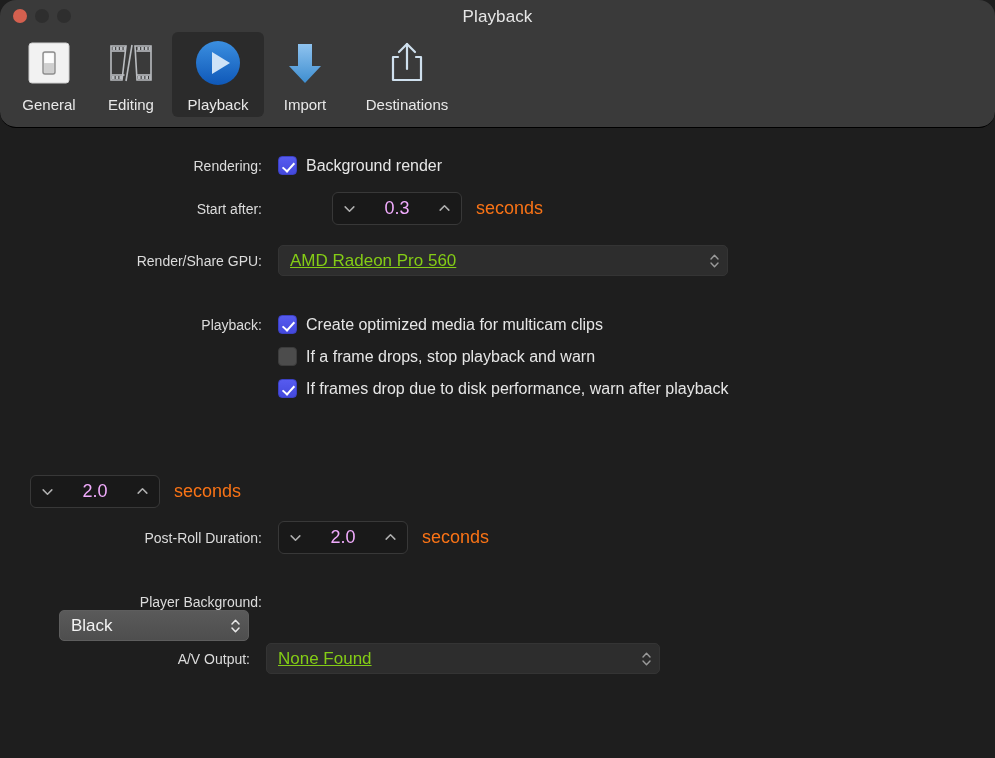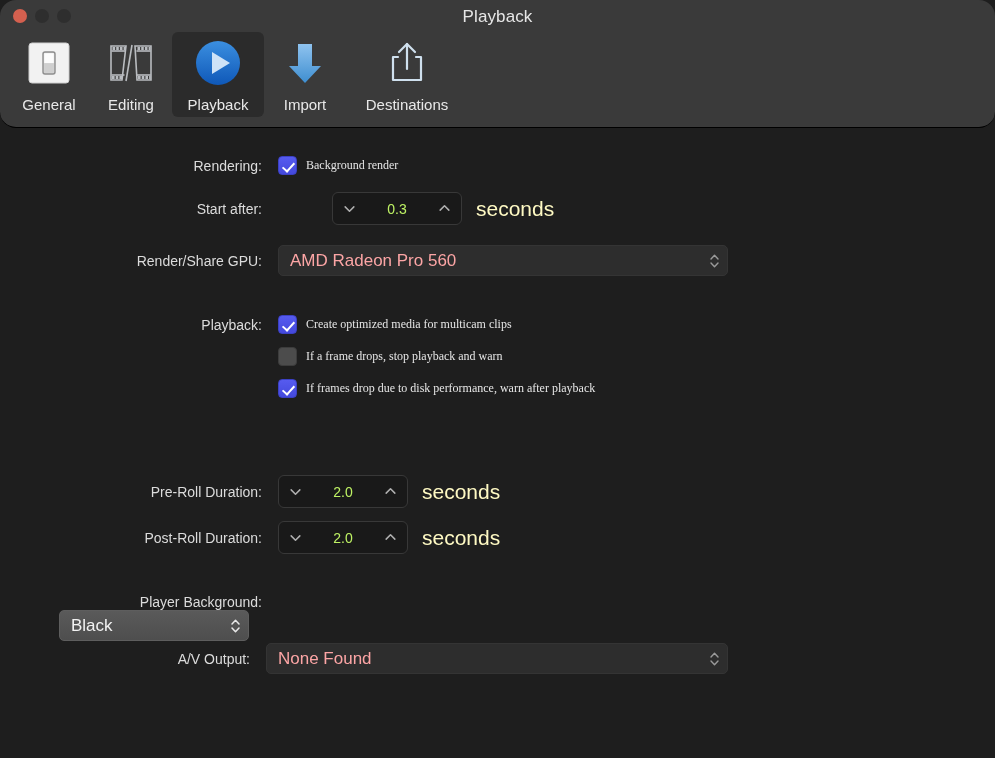--- a/index.html
+++ b/index.html
@@ -137,53 +137,52 @@
   .checkbox.on::after {
     content: "";
     position: absolute;
     left: 5.5px; top: 2.5px;
     width: 5px; height: 10px;
     border: solid #fff;
     border-width: 0 2px 2px 0;
     transform: rotate(42deg);
   }
   .cb-label {
-    font-size: 12px;
+    font-size: 16px;
     color: #e6e6e6;
     white-space: nowrap;
-    font-family: Liberation Serif, serif;
   }
 
   
   .stepper {
     display: flex;
     align-items: center;
     justify-content: space-between;
     width: 130px;
     height: 33px;
     background: #191919;
     border: 1px solid #383838;
     border-radius: 6px;
     box-sizing: border-box;
     padding: 0 10px;
   }
   .stepper .val {
-    font-size: 14px;
-    color: #bef264;
+    font-size: 18px;
+    color: #f0abfc;
     flex: 1;
     text-align: center;
   }
   .chev {
     width: 13px; height: 13px;
     flex: none;
     display: block;
   }
   .unit {
-    font-size: 21px;
-    color: #fef9c3;
+    font-size: 18px;
+    color: #f97316;
     margin-left: 14px;
     white-space: nowrap;
   }
 
   
   .popup {
     display: flex;
     align-items: center;
     height: 31px;
     border-radius: 5px;
@@ -198,21 +197,21 @@
   .popup.disabled {
     background: #2d2d2d;
     border: 1px solid #343434;
   }
   .popup .ptext {
     font-size: 17px;
     white-space: nowrap;
     flex: 1;
   }
   .popup.enabled .ptext { color: #f2f2f2; }
-  .popup.disabled .ptext { color: #fca5a5; }
+  .popup.disabled .ptext { color: #84cc16; text-decoration: underline; }
   .updown {
     width: 13px; height: 20px;
     flex: none;
     margin-left: 8px;
   }
 </style>
 </head>
 <body>
 
 <div class="window">
@@ -378,21 +377,20 @@
 
     <div class="row" style="left:278px; top:251px;">
       <div class="cbrow">
         <span class="checkbox on"></span>
         <span class="cb-label">If frames drop due to disk performance, warn after playback</span>
       </div>
     </div>
 
 
     <div class="row" style="left:30px; top:347px;">
-      <div class="label">Pre-Roll Duration:</div>
       <div class="stepper">
         <svg class="chev" viewBox="0 0 12 12">
           <path d="M2 4.5 L6 8.5 L10 4.5" fill="none" stroke="#b0b0b0" stroke-width="1.4" stroke-linecap="round" stroke-linejoin="round"></path>
         </svg>
         <span class="val">2.0</span>
         <svg class="chev" viewBox="0 0 12 12">
           <path d="M2 7.5 L6 3.5 L10 7.5" fill="none" stroke="#b0b0b0" stroke-width="1.4" stroke-linecap="round" stroke-linejoin="round"></path>
         </svg>
       </div>
       <span class="unit">seconds</span>
@@ -418,21 +416,21 @@
         <span class="ptext">Black</span>
         <svg class="updown" viewBox="0 0 12 20">
           <path d="M2.5 8 L6 4.2 L9.5 8" fill="none" stroke="#e8e8e8" stroke-width="1.5" stroke-linecap="round" stroke-linejoin="round"></path>
           <path d="M2.5 12 L6 15.8 L9.5 12" fill="none" stroke="#e8e8e8" stroke-width="1.5" stroke-linecap="round" stroke-linejoin="round"></path>
         </svg>
       </div>
     </div>
 
     <div class="row" style="left:18px; top:515px;">
       <div class="label">A/V Output:</div>
-      <div class="popup disabled" style="width:462px;">
+      <div class="popup disabled" style="width:394px;">
         <span class="ptext">None Found</span>
         <svg class="updown" viewBox="0 0 12 20">
           <path d="M2.5 8 L6 4.2 L9.5 8" fill="none" stroke="#9a9a9a" stroke-width="1.4" stroke-linecap="round" stroke-linejoin="round"></path>
           <path d="M2.5 12 L6 15.8 L9.5 12" fill="none" stroke="#9a9a9a" stroke-width="1.4" stroke-linecap="round" stroke-linejoin="round"></path>
         </svg>
       </div>
     </div>
 
   </div>
 </div>

